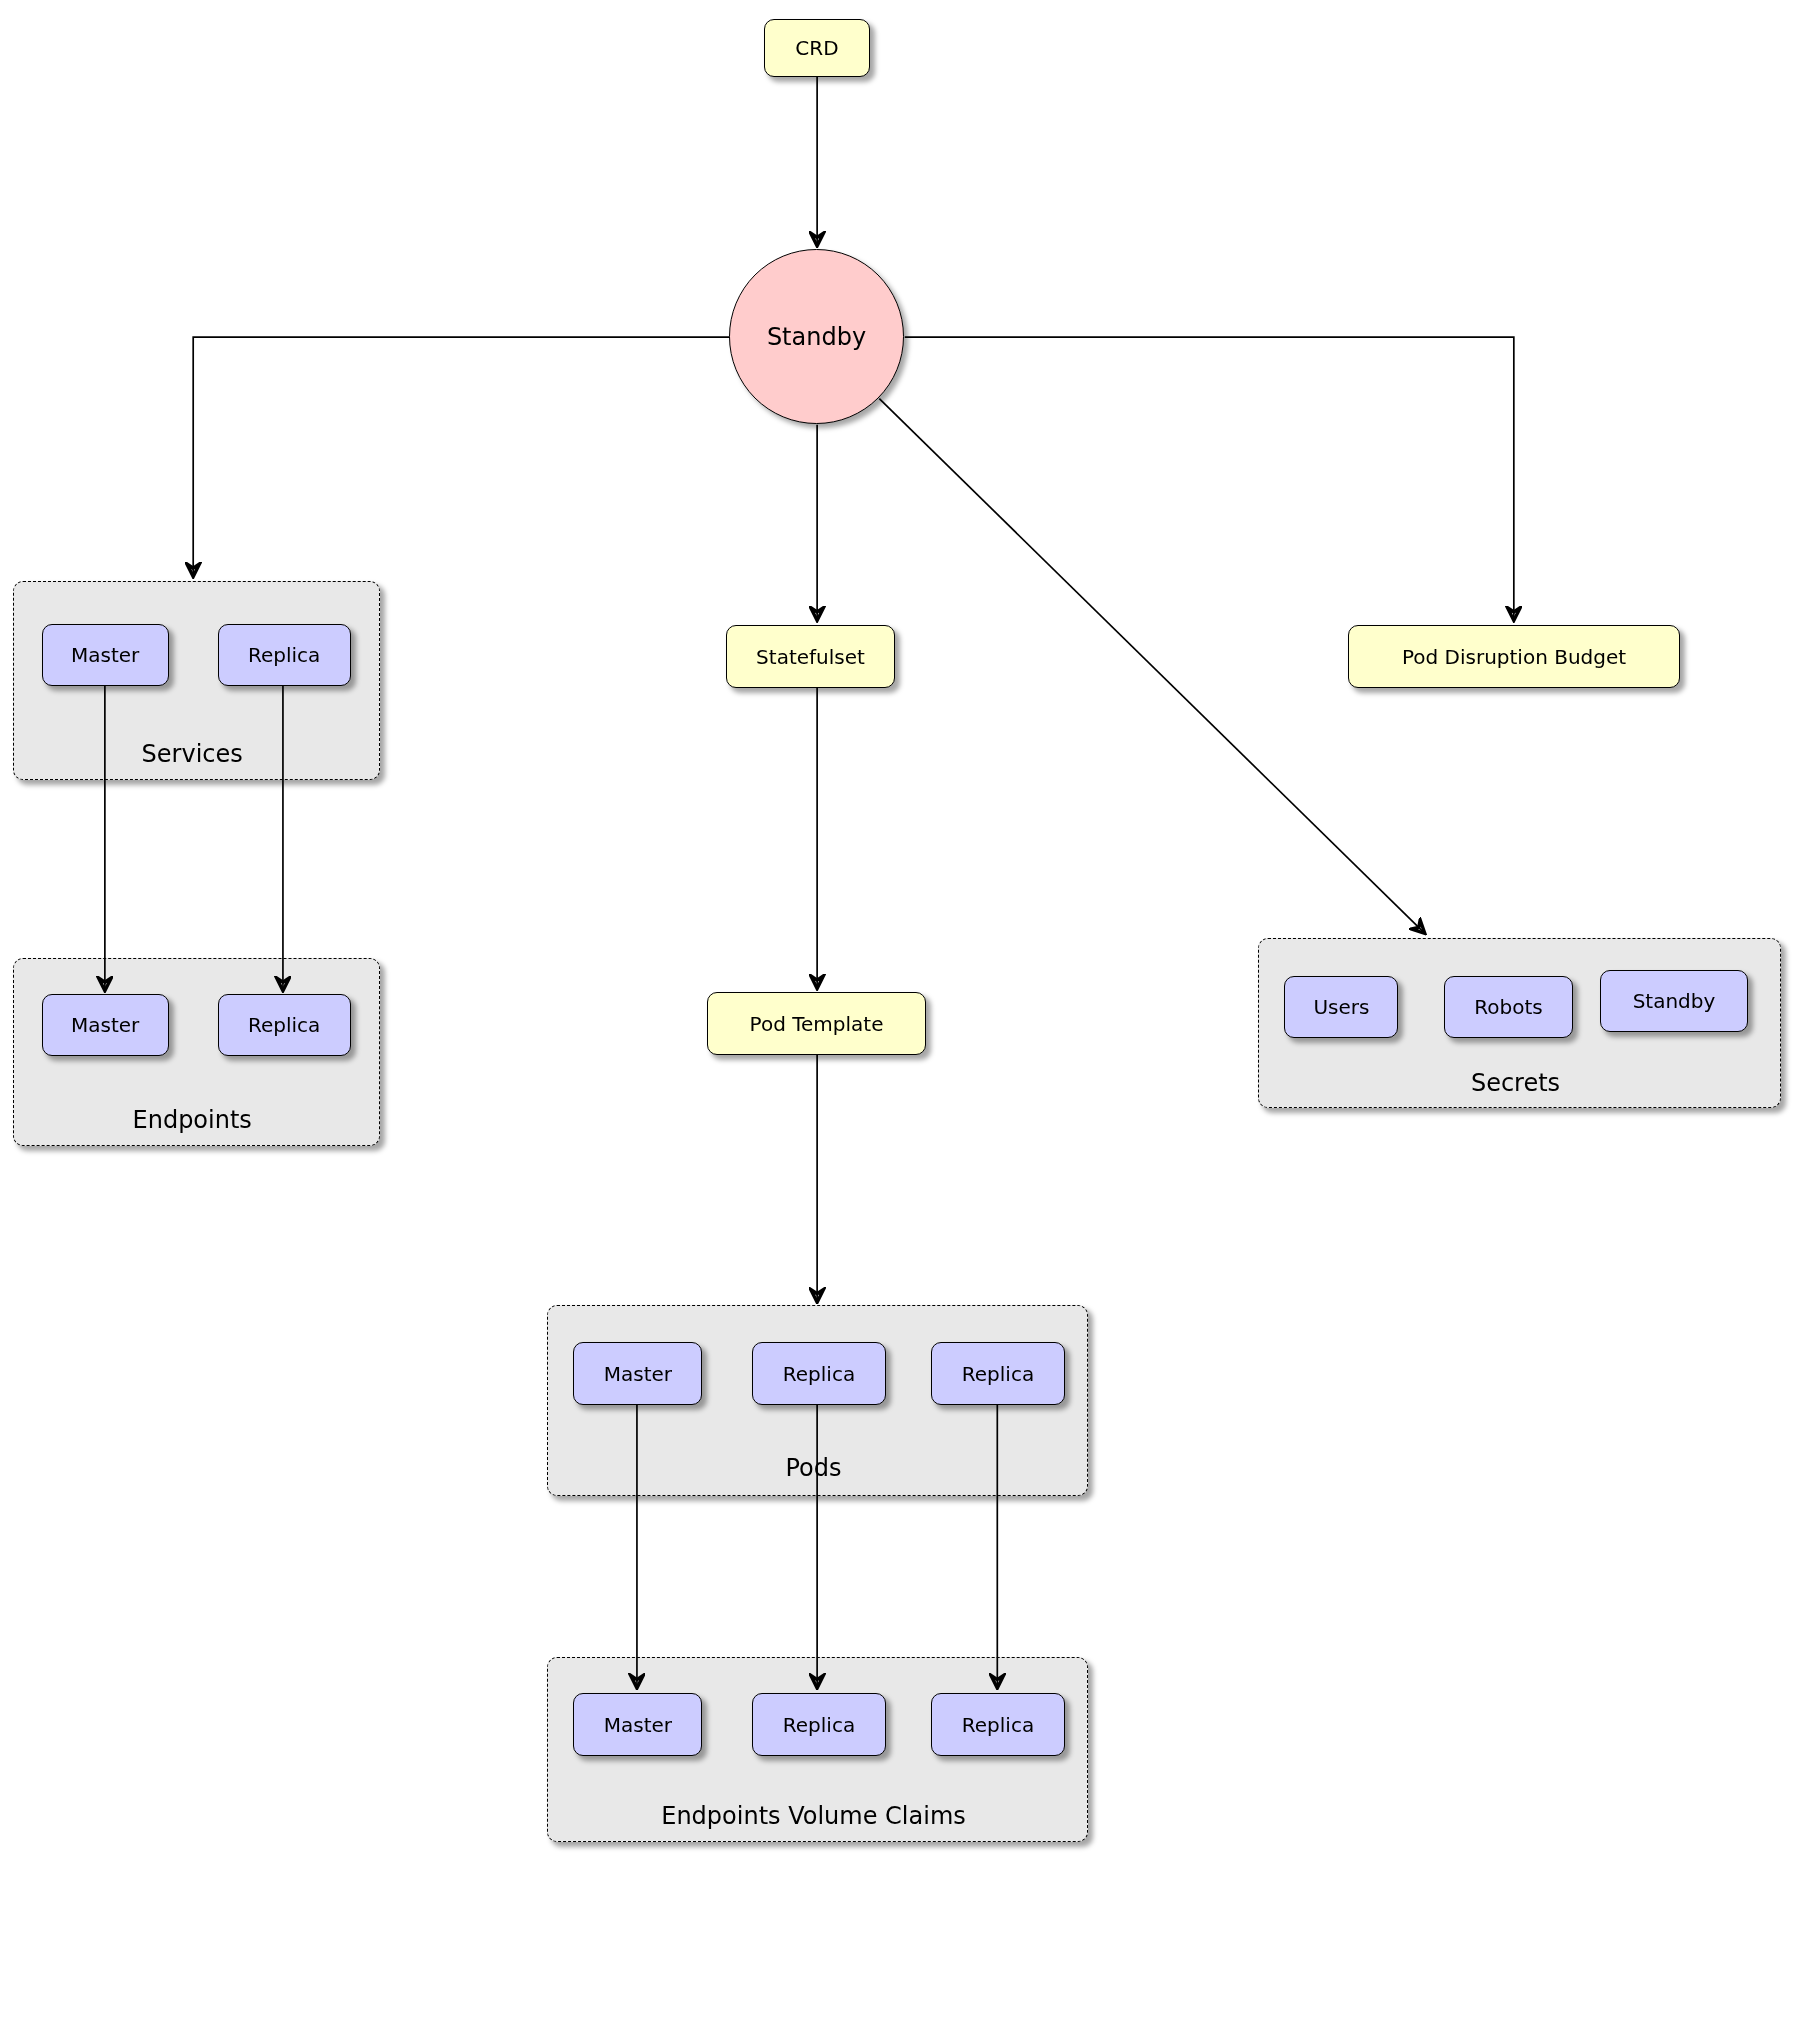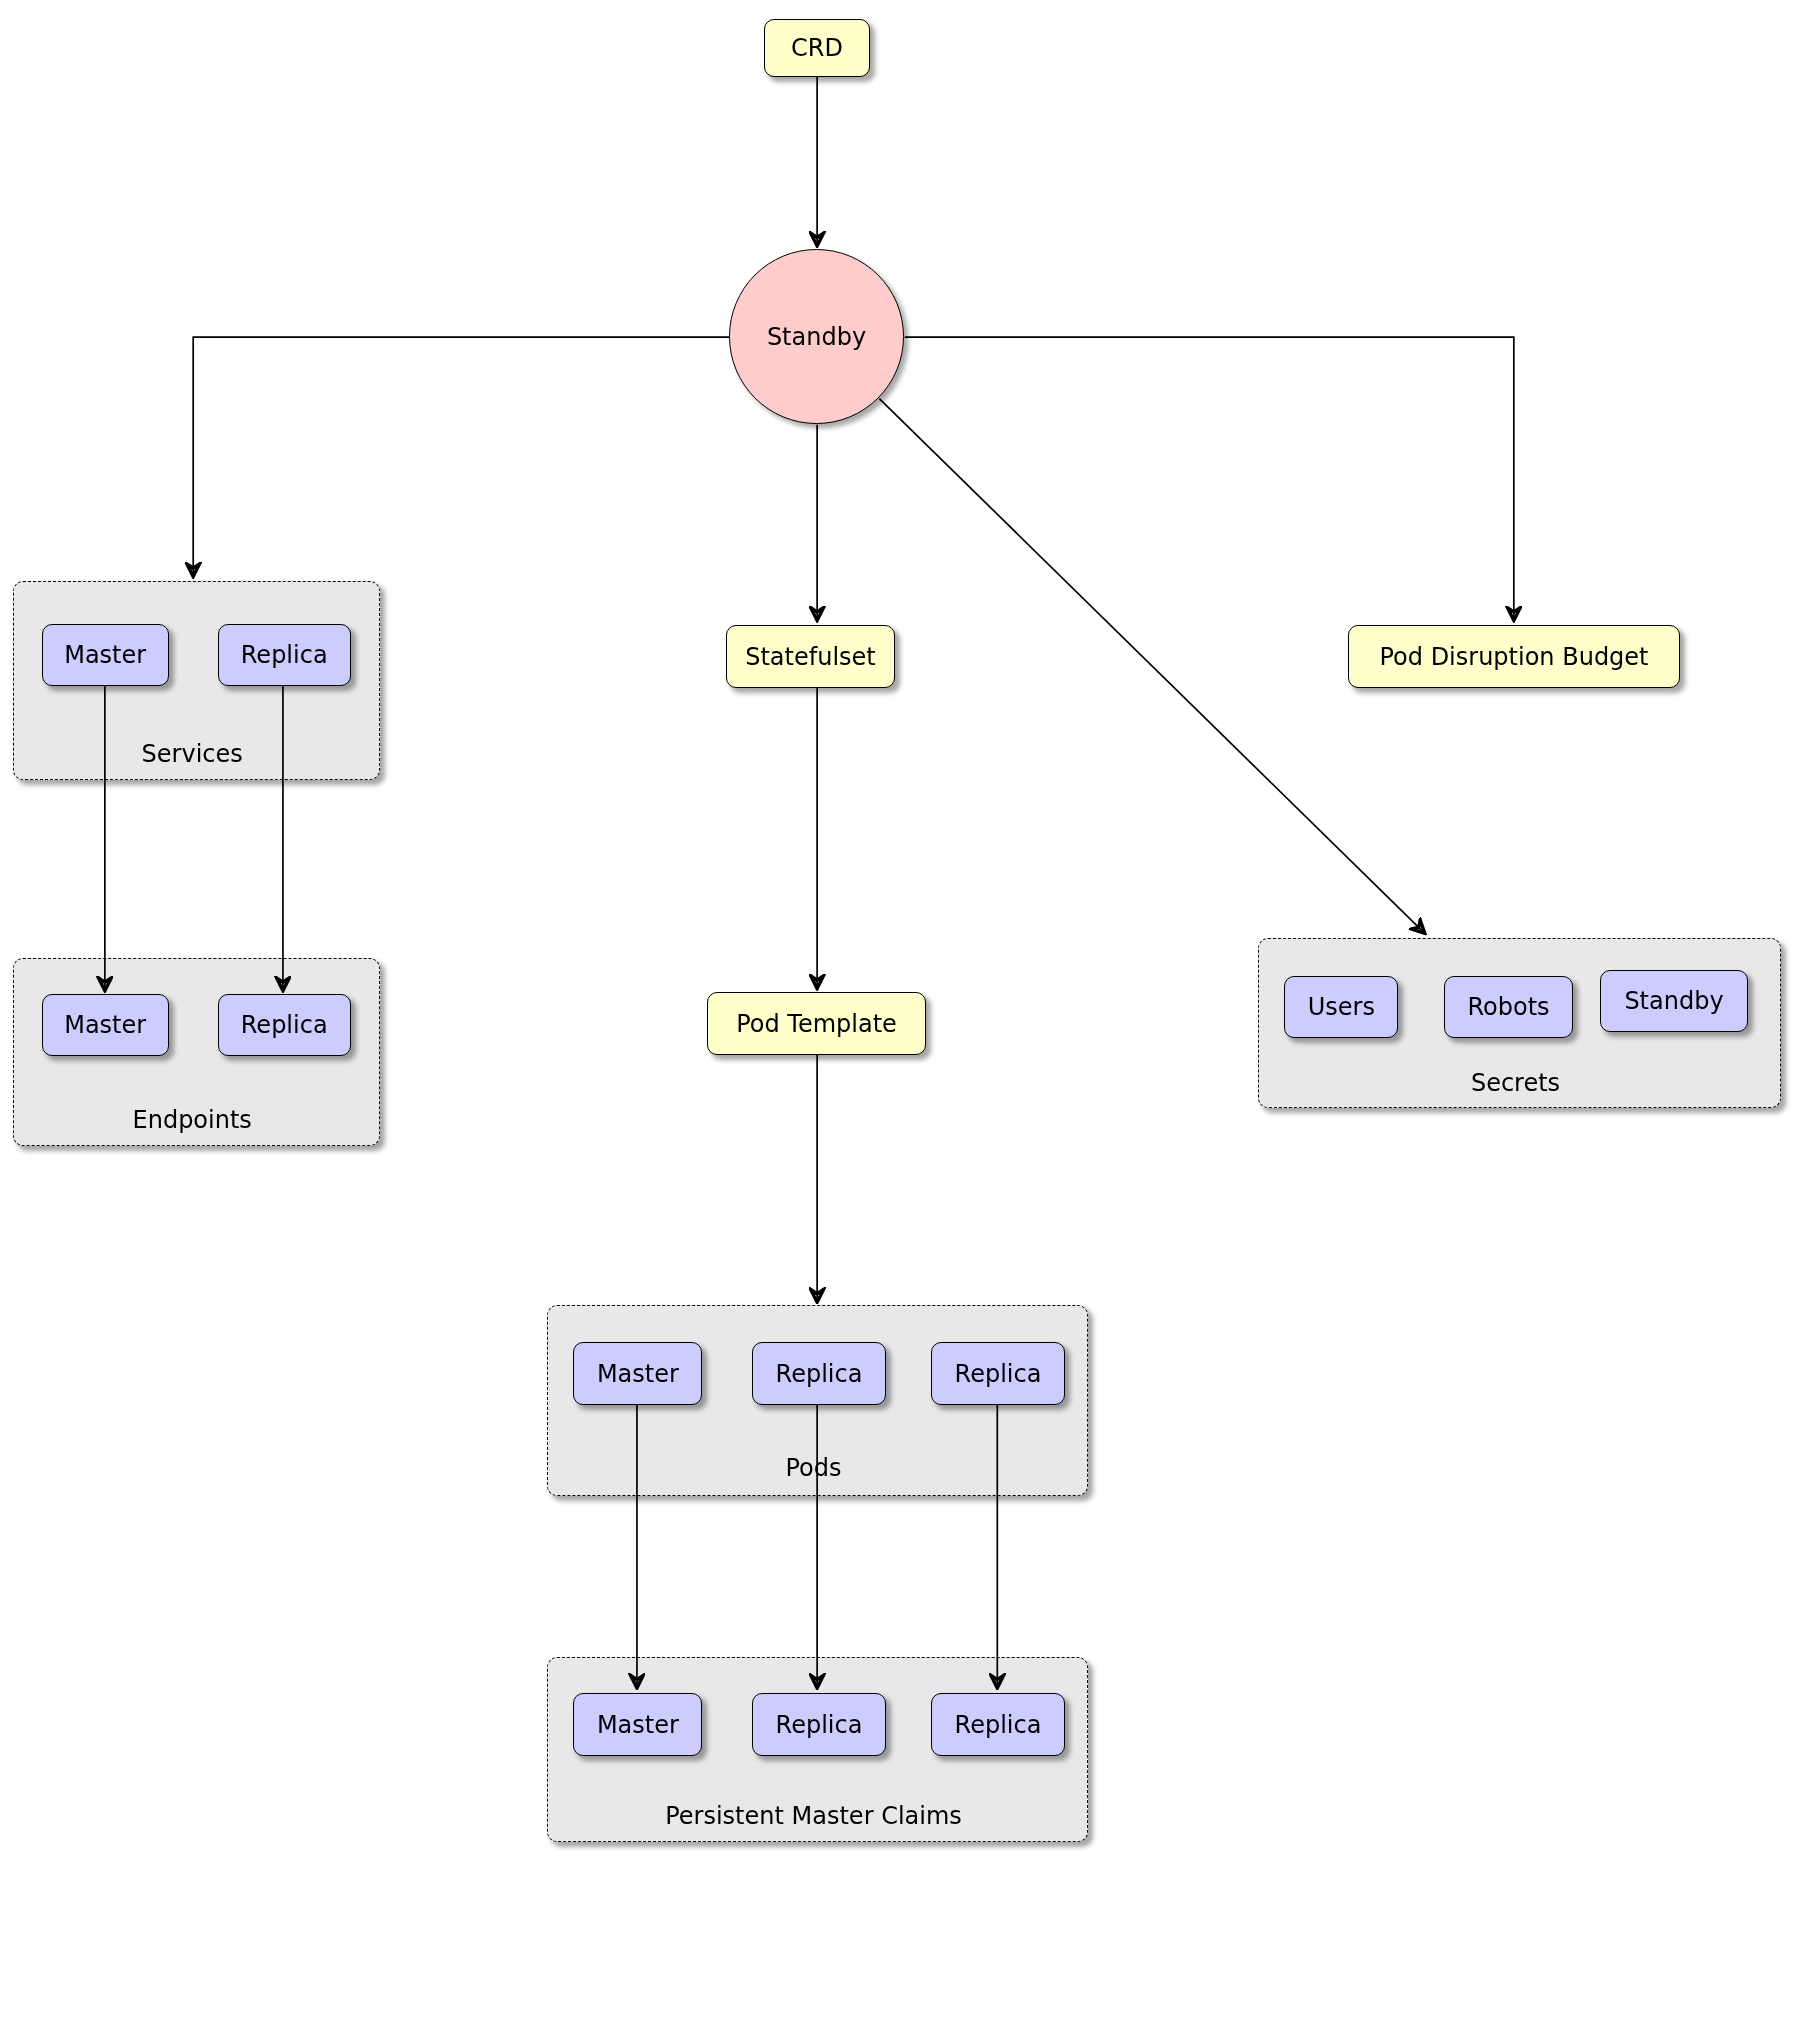--- a/index.html
+++ b/index.html
@@ -13,21 +13,21 @@
     color: #000;
     overflow: hidden;
   }
   .node {
     position: absolute;
     display: flex;
     align-items: center;
     justify-content: center;
     border: 1.8px solid #000;
     border-radius: 10px;
-    font-size: 24px;
+    font-size: 20px;
     line-height: 1;
     box-shadow: 4.2px 4.2px 5.7px rgba(0,0,0,0.35);
     white-space: nowrap;
   }
   .node.yellow { background: #FFFFCC; }
   .node.purple { background: #CCCCFF; }
   .circle {
     position: absolute;
     border-radius: 50%;
     background: #FFCCCC;
@@ -98,21 +98,21 @@
     <div class="node purple" style="left:25.4px; top:36px; width:129px; height:63px;">Master</div>
     <div class="node purple" style="left:204px; top:36px; width:134px; height:63px;">Replica</div>
     <div class="node purple" style="left:383px; top:36px; width:134px; height:63px;">Replica</div>
     <div class="group-label" style="bottom:12.7px;">Pods</div>
   </div>
 
   <div class="group" style="left:547px; top:1657px; width:541px; height:185px;">
     <div class="node purple" style="left:25.4px; top:35px; width:129px; height:63px;">Master</div>
     <div class="node purple" style="left:204px; top:35px; width:134px; height:63px;">Replica</div>
     <div class="node purple" style="left:383px; top:35px; width:134px; height:63px;">Replica</div>
-    <div class="group-label" style="bottom:11.3px;">Persistent Master Claims</div>
+    <div class="group-label" style="bottom:11.3px;">Endpoints Volume Claims</div>
   </div>
 
   <svg id="arrows" width="1801" height="2035" viewBox="0 0 2548 2880">
     <defs>
       <marker id="arrowhead" viewBox="0 0 12 12" refX="10.5" refY="6" markerWidth="10" markerHeight="10" orient="auto">
         <path d="M1.5,1.5 L10.5,6 L1.5,10.5 L4.5,6 Z" fill="#000" stroke="none"></path>
       </marker>
     </defs>
 
     <path d="M 1156 109 L 1156 348" marker-end="url(#arrowhead)"></path>

